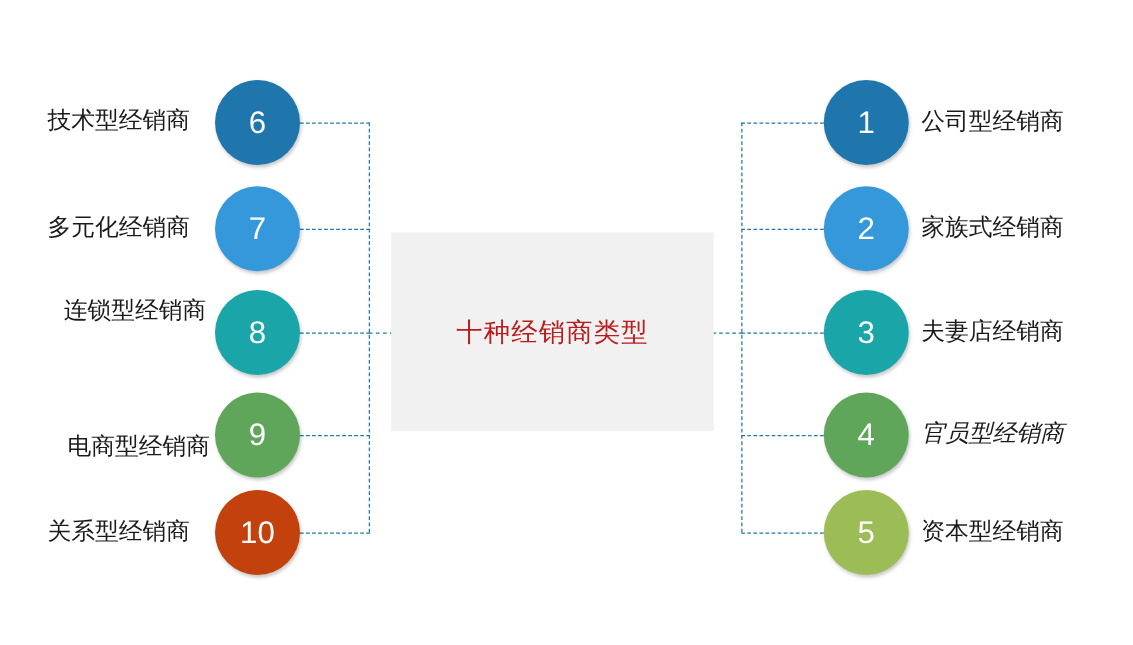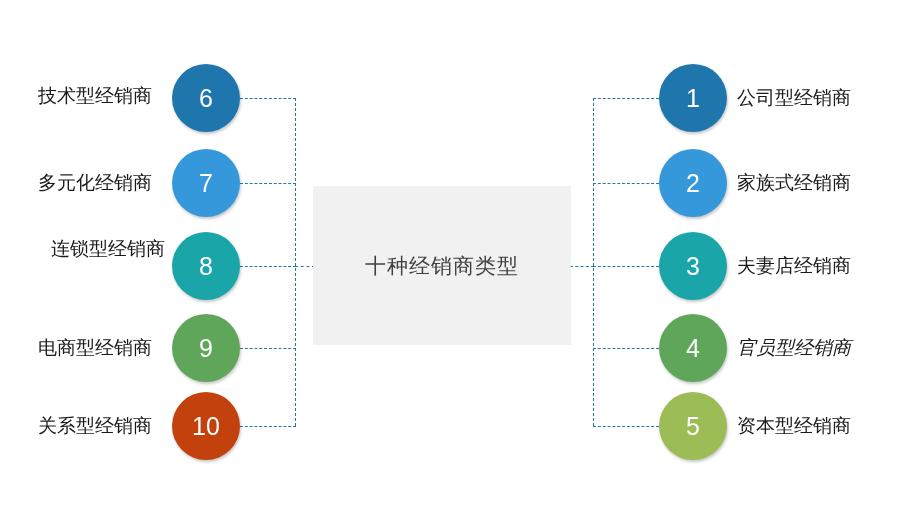--- a/index.html
+++ b/index.html
@@ -25,21 +25,21 @@
     top: 186px;
     width: 258px;
     height: 159px;
     background: #f1f1f1;
     display: flex;
     align-items: center;
     justify-content: center;
   }
   .center-box-title {
     font-size: 21px;
-    color: #404040;
+    color: #b91c1c;
     letter-spacing: 1px;
     white-space: nowrap;
   }
 
   
   .trunk {
     position: absolute;
     border-left: 1.6px dashed #2277ab;
     width: 0;
   }
@@ -103,21 +103,21 @@
   <div class="branch" style="left:593px; top:426px; width:66px;"></div>
   <div class="stub" style="left:570px; top:266px; width:24px;"></div>
 
   <div class="center-box">
     <div class="center-box-title">十种经销商类型</div>
   </div>
 
   <div class="node-label left" style="left:0px; width:152px; top:88px;font-family:Liberation Mono, monospace;">技术型经销商</div>
   <div class="node-label left" style="left:0px; width:152px; top:173px;">多元化经销商</div>
   <div class="node-label left" style="left:0px; width:152px; top:239px;padding-left:13px;">连锁型经销商</div>
-  <div class="node-label left" style="left:0px; width:152px; top:338px;">电商型经销商</div>
+  <div class="node-label left" style="left:0px; width:152px; top:348px;padding-left:16px;">电商型经销商</div>
   <div class="node-label left" style="left:0px; width:152px; top:416px;">关系型经销商</div>
 
   <div class="node" style="left:172px; top:64px; background:#1f76ac;">
     <span class="node-num">6</span>
   </div>
   <div class="node" style="left:172px; top:149px; background:#3598db;">
     <span class="node-num">7</span>
   </div>
   <div class="node" style="left:172px; top:232px; background:#1aa6a8;">
     <span class="node-num">8</span>

